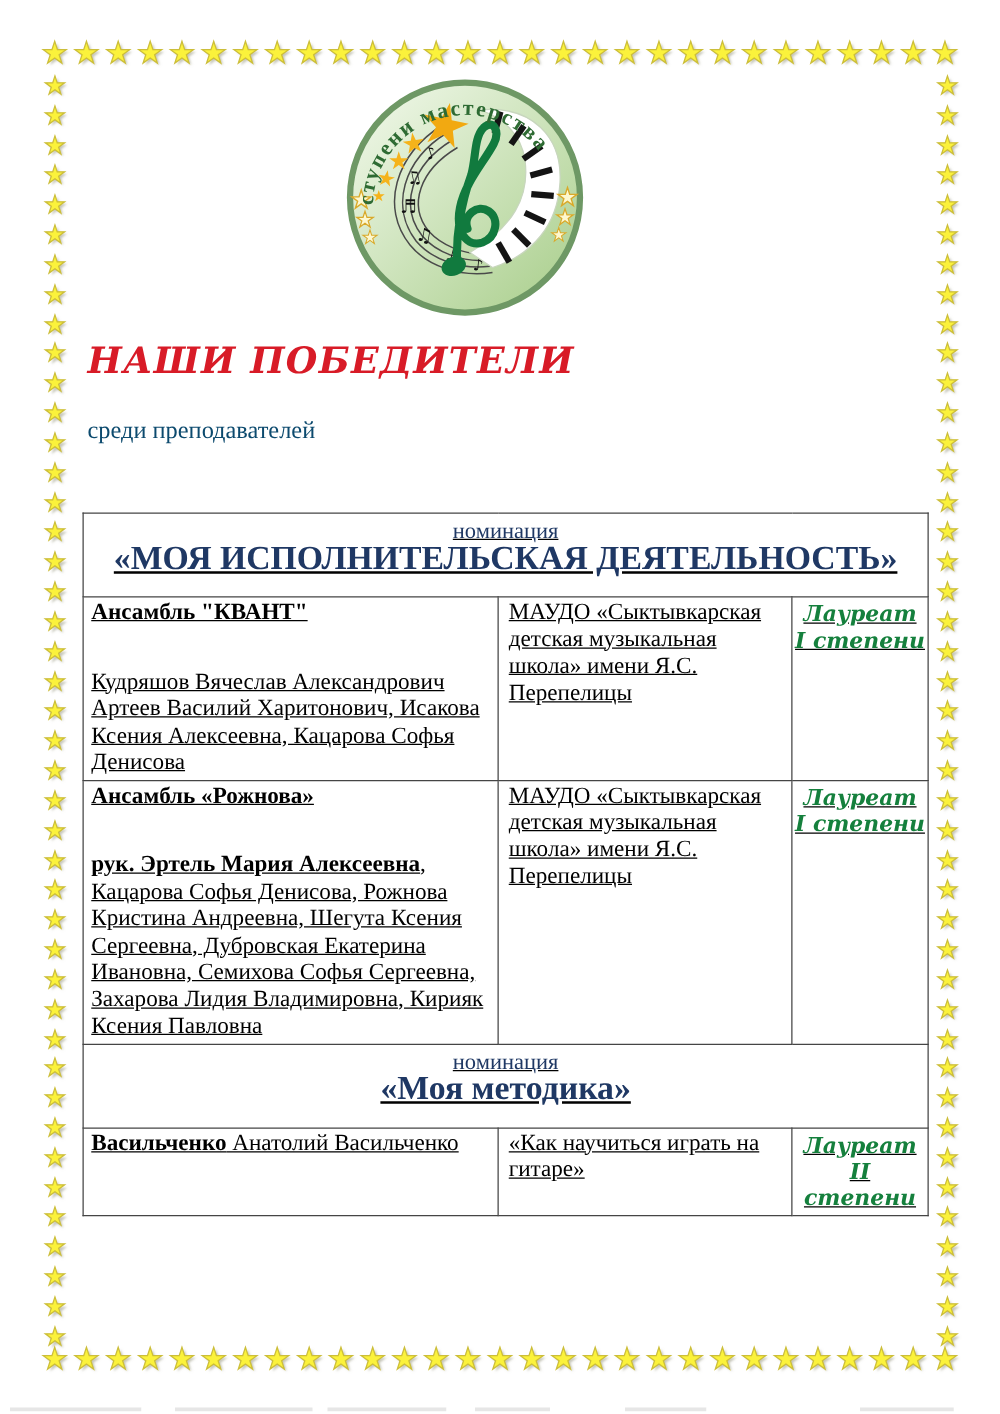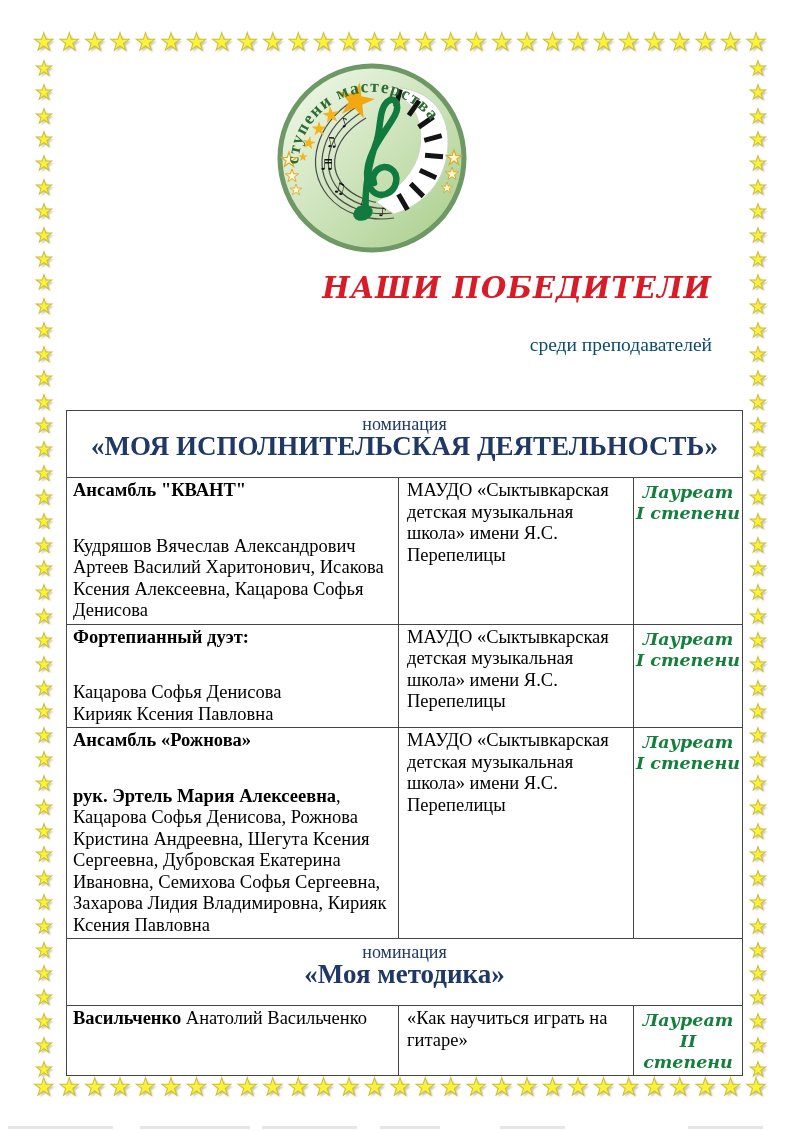--- a/index.html
+++ b/index.html
@@ -15,30 +15,30 @@
   .star-col-right{right:33px;}
   .bstar{font-family:"DejaVu Sans",sans-serif;line-height:1;color:#FBF23B;
          -webkit-text-stroke:1px #CCBE3A;text-shadow:2px 2px 2px rgba(150,150,125,.55);}
   .star-row .bstar{font-size:24px;}
   .star-col .bstar{font-size:20px;}
 
   
   #logo{position:absolute;left:276px;top:62px;width:192px;height:192px;}
 
   
-  .center{position:absolute;left:52px;width:660px;text-align:right;}
+  .center{position:absolute;left:70px;width:660px;text-align:left;}
   #main-title{top:271px;font:bold italic 29px/34px "DejaVu Serif",serif;letter-spacing:1px;color:#D81B27;}
   #sub1{top:309px;font:19.5px/24px "Liberation Serif",serif;color:#000;}
   #sub2{top:333px;font:19.5px/24px "Liberation Serif",serif;color:#0c4a6e;}
   #contest-title{top:357px;font:bold italic 30px/38px "DejaVu Serif",serif;letter-spacing:2px;color:#1C5426;}
 
   
   #results{position:absolute;left:66px;top:410px;width:676px;border-collapse:collapse;table-layout:fixed;}
   #results td{border:1px solid #454545;vertical-align:top;
-              font:18.5px/21.5px "Liberation Serif",serif;color:#000;}
+              font:18.5px/21.5px "Liberation Serif",serif;color:#000;text-decoration:underline;}
   td.section{text-align:center;padding:3px 4px 20px;}
   .sec-label{font-size:18px;color:#1F3864;}
   .sec-title{font-size:27px;font-weight:bold;color:#1F3864;}
   td.c1{padding:2px 4px 2px 6px;}
   td.c2{padding:2px 4px 2px 8px;}
   td.c3{text-align:center;padding:4px 2px 2px;}
   .pre{white-space:pre-line;margin-top:34px;}
   .b-line{font-weight:bold;}
   .award{font:600 italic 17.5px/21px "DejaVu Serif",serif;color:#15803d;white-space:pre-line;}
   tr.hr1{height:62px;} tr.r1{height:115px;} tr.r2{height:88px;}
@@ -300,32 +300,20 @@
         <div class="pre">Кудряшов Вячеслав Александрович
 Артеев Василий Харитонович, Исакова Ксения Алексеевна, Кацарова Софья Денисова</div>
       </td>
       <td class="c2 pre">МАУДО «Сыктывкарская детская музыкальная школа» имени Я.С. Перепелицы</td>
       <td class="c3">
         <div class="award">Лауреат
 I степени</div>
       </td>
     </tr>
 
-    <tr class="r2">
-      <td class="c1">
-        <div class="b-line">Фортепианный дуэт:</div>
-        <div class="pre">Кацарова Софья Денисова
-Кирияк Ксения Павловна</div>
-      </td>
-      <td class="c2 pre">МАУДО «Сыктывкарская детская музыкальная школа» имени Я.С. Перепелицы</td>
-      <td class="c3">
-        <div class="award">Лауреат
-I степени</div>
-      </td>
-    </tr>
 
     <tr class="r3">
       <td class="c1">
         <div class="b-line">Ансамбль «Рожнова»</div>
         <div class="pre"><b>рук. Эртель Мария Алексеевна</b><span>, Кацарова Софья Денисова, Рожнова Кристина Андреевна, Шегута Ксения Сергеевна, Дубровская Екатерина Ивановна, Семихова Софья Сергеевна, Захарова Лидия Владимировна, Кирияк Ксения Павловна</span></div>
       </td>
       <td class="c2 pre">МАУДО «Сыктывкарская детская музыкальная школа» имени Я.С. Перепелицы</td>
       <td class="c3">
         <div class="award">Лауреат
 I степени</div>

